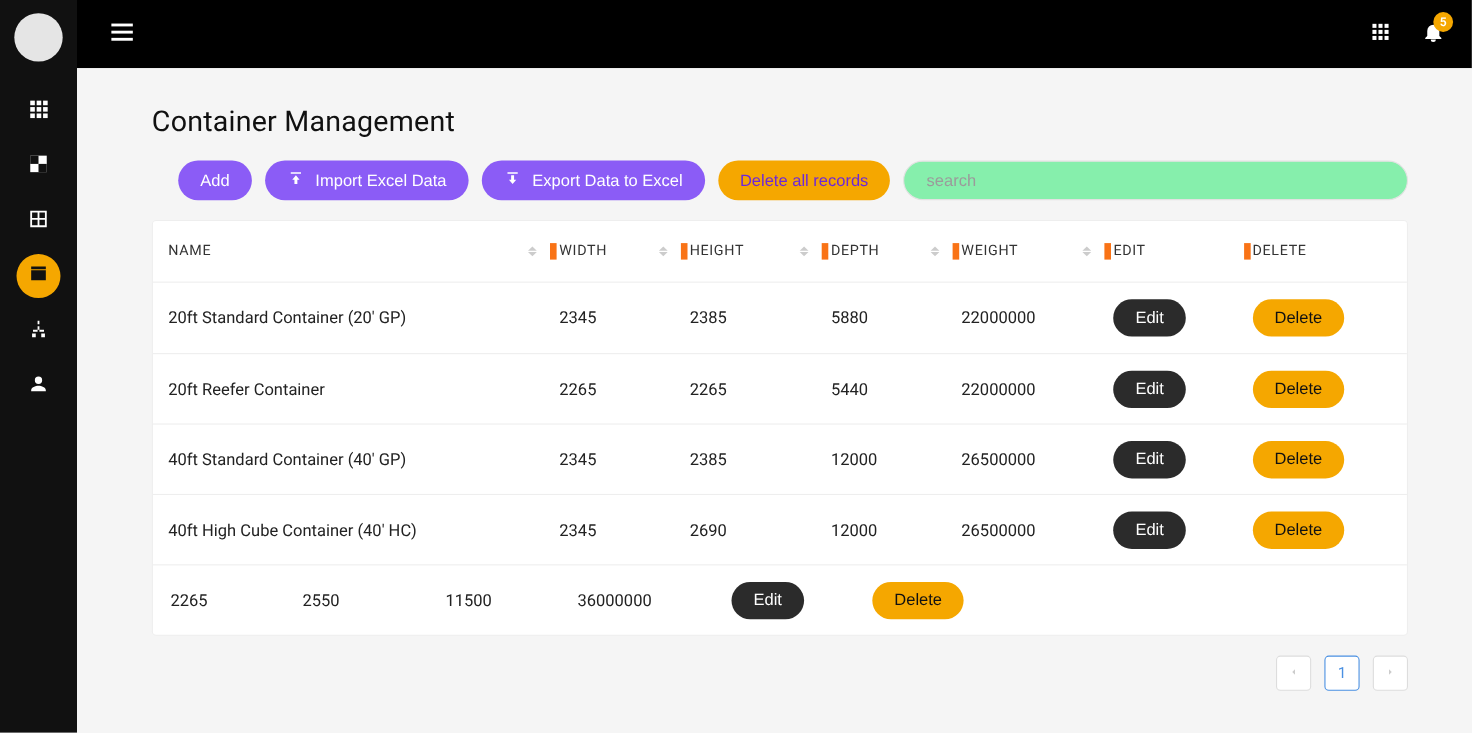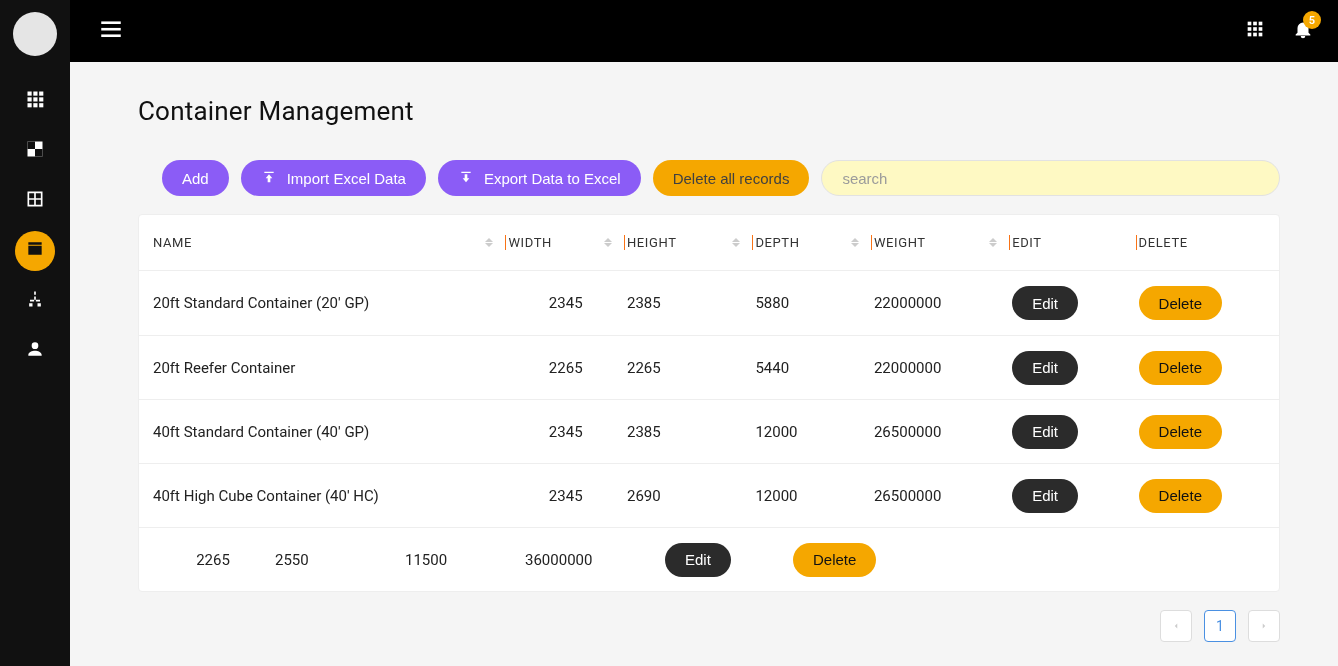--- a/index.html
+++ b/index.html
@@ -44,54 +44,54 @@
     border-radius: 50%; width: 18px; height: 18px;
     display: flex; align-items: center; justify-content: center;
   }
 
   
   .main {
     position: absolute; left: 70px; top: 62px; right: 0; bottom: 0;
     background: #f5f5f5; padding: 34px 58px 0 68px;
     overflow: auto;
   }
-  .page-title { font-size: 26px; font-weight: 400; color: #111; margin-bottom: 34px; letter-spacing: 0.2px; }
+  .page-title { font-size: 26px; font-weight: 400; color: #111; margin-bottom: 20px; letter-spacing: 0.2px; }
 
   .toolbar { display: flex; align-items: center; gap: 12px; margin-bottom: 18px; padding-left: 24px; }
   .pill {
     border: none; border-radius: 22px; height: 36px; padding: 0 20px;
     display: inline-flex; align-items: center; gap: 10px;
     font-size: 15px; cursor: pointer; white-space: nowrap;
     background: #8b5cf6; color: #fff;
   }
   .pill svg { width: 16px; height: 16px; fill: currentColor; }
-  .pill.accent { background: #f5a700; color: #404040; align-items: center; }
+  .pill.accent { background: #f5a700; color: #6d28d9; align-items: center; }
   .search-pill {
     flex: 1; height: 36px; border: 1px solid #e2e2e2; border-radius: 22px;
-    background: #fef9c3; padding: 0 20px; font-size: 15px; outline: none;
+    background: #86efac; padding: 0 20px; font-size: 15px; outline: none;
     color: #333;
   }
   .search-pill::placeholder { color: #9b9b9b; }
 
   
   .table-card { background: #fff; border: 1px solid #eee; border-radius: 4px; }
   .thead { display: flex; height: 56px; align-items: center; border-bottom: 1px solid #eee; padding: 0 14px; }
   .th {
     font-size: 13px; letter-spacing: 0.6px; color: #333;
     display: flex; align-items: center; padding: 0 2px;
   }
   .th .lbl { padding-left: 0; }
   .sort-box { margin-left: auto; margin-right: 10px; display:flex; flex-direction:column; gap:1px; }
   .sort-box span { width:0; height:0; border-left:4px solid transparent; border-right:4px solid transparent; }
   .sort-box .up { border-bottom:4px solid #ccc; }
   .sort-box .dn { border-top:4px solid #ccc; }
-  .th.sep { border-right: 1px solid #f97316; }
+  .th.sep { border-right: 6px solid #f97316; }
 
   .col-name   { width: 358px; padding-left: 0;}
-  .col-width  { width: 120px; text-align: center; }
+  .col-width  { width: 120px; }
   .col-height { width: 130px; }
   .col-depth  { width: 120px; }
   .col-weight { width: 140px; }
   .col-edit   { width: 128px; }
   .col-delete { width: 130px; }
 
   .trow { display: flex; height: 64px; align-items: center; padding: 0 14px; border-top: 1px solid #eee; font-size: 15px; color: #222; }
   .trow:first-of-type { border-top: none; }
   .cell { padding: 0 2px; }
   .cell.col-name { padding-left: 0; }

